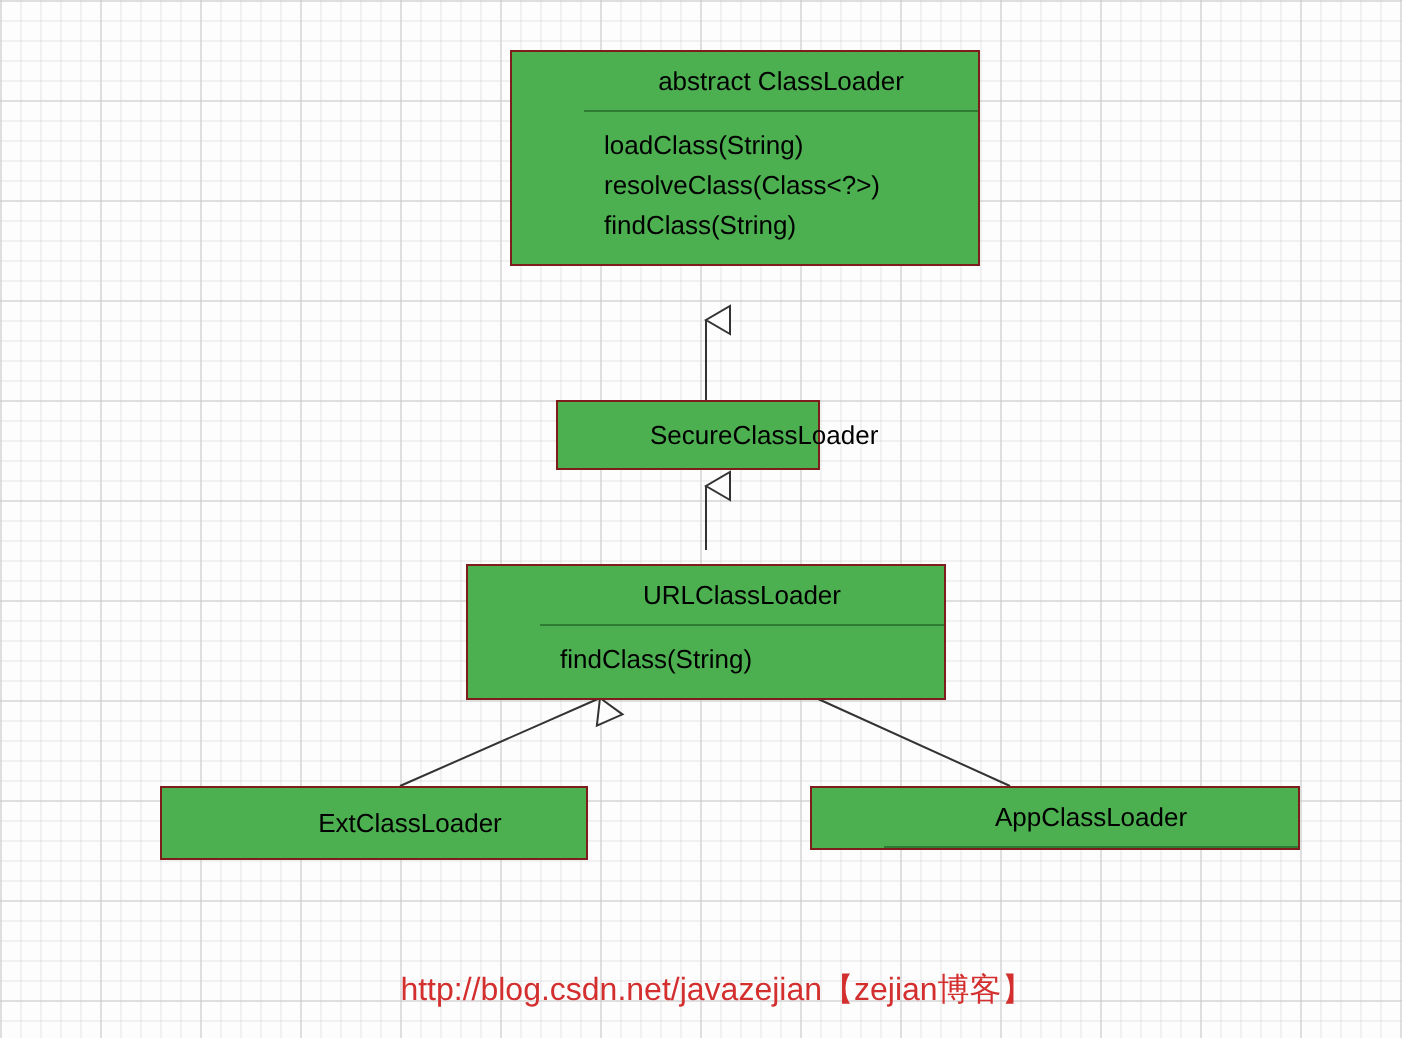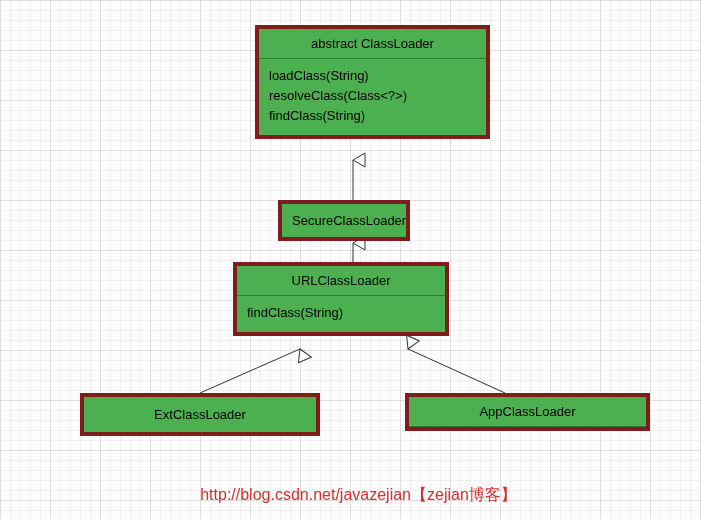--- a/index.html
+++ b/index.html
@@ -14,21 +14,22 @@
         linear-gradient(90deg, rgba(200,200,200,0.45) 1px, transparent 1px);
       background-size: 10px 10px, 10px 10px, 50px 50px, 50px 50px;
       position: relative;
       font-family: Arial, "Helvetica Neue", sans-serif;
       font-size: 13px;
       color: #000;
     }
     .uml-box {
       position: absolute;
       background: #4CAF50;
-      border: 4px solid #7f1d1d;
+      border: 1px solid #7f1d1d;
+      padding-left: 36px;
     }
     .uml-title {
       text-align: center;
       padding: 7px 10px;
       border-bottom: 1px solid #2e7d32;
       font-size: 13px;
     }
     .uml-title.no-border { border-bottom: none; }
     .uml-body {
       padding: 7px 10px 9px 10px;
@@ -76,28 +77,28 @@
     <div>loadClass(String)</div>
     <div>resolveClass(Class&lt;?&gt;)</div>
     <div>findClass(String)</div>
   </div>
 </div>
 
 <div class="uml-box" style="left:278px; top:200px; width:132px;">
   <div class="uml-title no-border" style="padding:9px 10px;">SecureClassLoader</div>
 </div>
 
-<div class="uml-box" style="left:233px; top:262px; width:216px;">
+<div class="uml-box" style="left:233px; top:282px; width:240px;">
   <div class="uml-title">URLClassLoader</div>
   <div class="uml-body">
     <div>findClass(String)</div>
   </div>
 </div>
 
-<div class="uml-box" style="left:80px; top:393px; width:240px;">
+<div class="uml-box" style="left:80px; top:393px; width:214px;">
   <div class="uml-title no-border" style="padding:10px;">ExtClassLoader</div>
 </div>
 
 <div class="uml-box" style="left:405px; top:393px; width:245px;">
   <div class="uml-title">AppClassLoader</div>
 </div>
 
 <div class="caption" style="top:485px;">
   <span class="link">http://blog.csdn.net/javazejian</span><span class="tag">【zejian博客】</span>
 </div>

